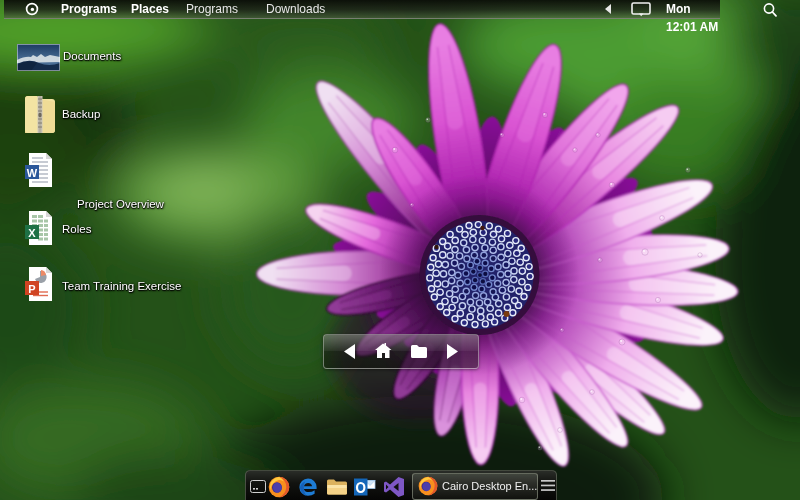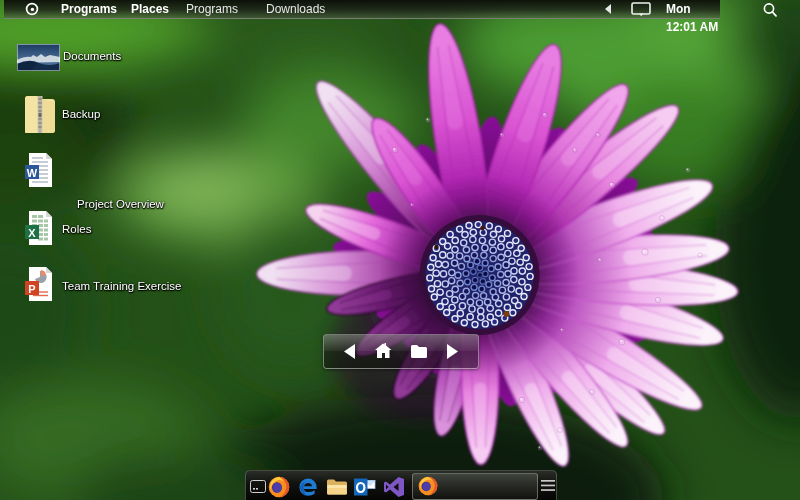--- a/index.html
+++ b/index.html
@@ -917,20 +917,21 @@
   </svg>
 
   <div id="taskbtn">
     <svg width="20" height="20" style="position:absolute;left:5px;top:2px" viewBox="0 0 22 22">
       <circle cx="11" cy="11" r="10.3" fill="#f78f1e"></circle>
       <path d="M11 0.7 A10.3 10.3 0 0 1 21.3 11 A10.3 10.3 0 0 1 11 21.3 Q17.5 18.5 18.3 11.5 Q19 4.5 11 0.7 Z" fill="#e3582b"></path>
       <ellipse cx="9" cy="11.5" rx="5" ry="5.2" fill="#3b2e8f"></ellipse>
       <path d="M9 6.5 Q13.5 7.5 13.8 12 Q13.5 16 9.5 16.8 Q5 15.5 5 11.5 Q5 7.5 9 6.5 Z" fill="#5346b8" opacity="0.7"></path>
       <path d="M11 1 Q4 2 2.2 8.5 Q1.5 12 3 15 Q2 11 5 7.5 Q7.5 4.5 11 4 Q14 3.8 16 5.5 Q14.5 2 11 1 Z" fill="#ffc940"></path>
     </svg>
+    <span style="position:absolute;left:29px;top:0;white-space:nowrap;">Cairo Desktop En...</span>
   </div>
 
   <svg width="14" height="12" style="position:absolute;left:295px;top:9px" viewBox="0 0 14 12">
     <rect x="0" y="0" width="14" height="1.7" fill="#c8c8c8"></rect>
     <rect x="0" y="4.6" width="14" height="1.7" fill="#c8c8c8"></rect>
     <rect x="0" y="9.2" width="14" height="1.7" fill="#c8c8c8"></rect>
   </svg>
 </div>
 
 </body></html>

